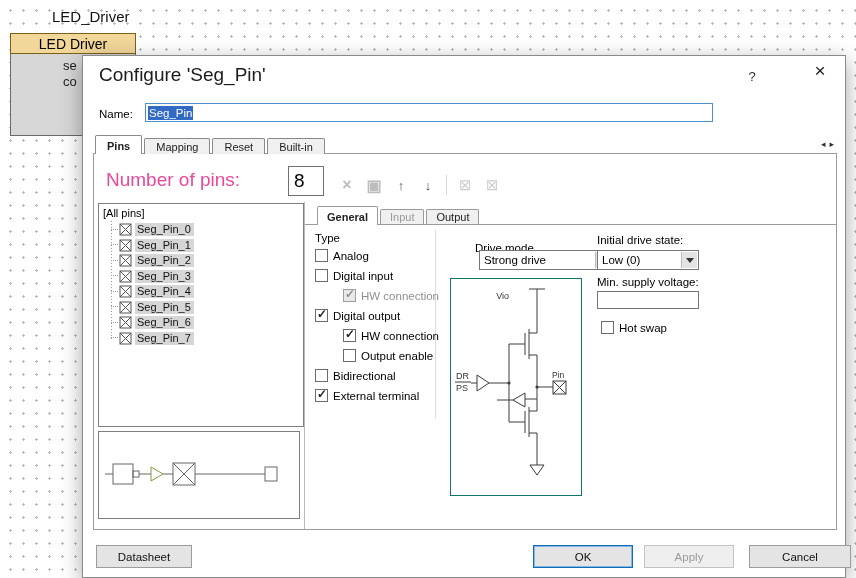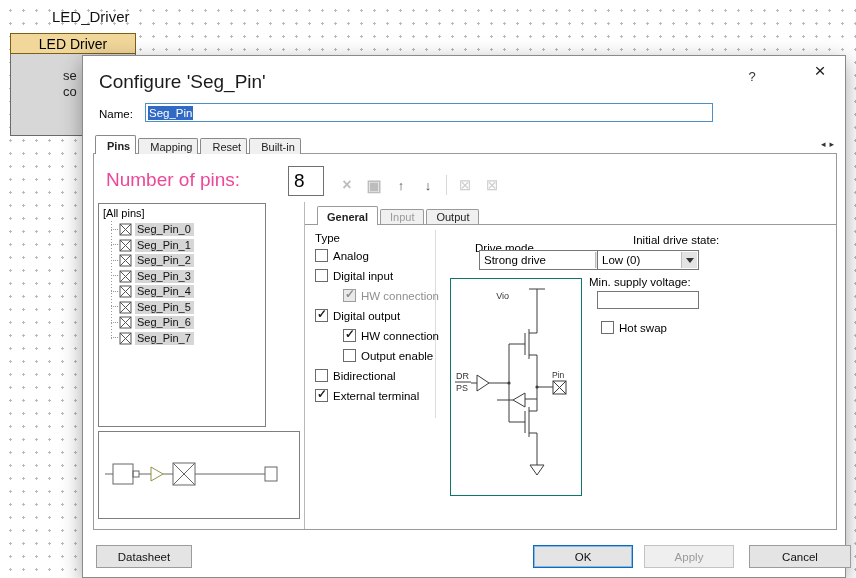--- a/index.html
+++ b/index.html
@@ -16,45 +16,45 @@
   }
   #comp-label { position:absolute; left:52px; top:8px; font-size:15px; color:#111; }
   #comp-header {
     position:absolute; left:10px; top:33px; width:126px; height:21px;
     background:#f2d79b; border:1px solid #7c6018; font-size:14px;
     display:flex; align-items:center; justify-content:center; color:#000;
   }
   #comp-body {
     position:absolute; left:10px; top:54px; width:126px; height:82px;
     background:#d7d7d7; border:1px solid #6a6a6a; border-top:none;
-    font-size:13px; color:#222; padding:14px 0 0 52px; line-height:16px;
+    font-size:13px; color:#222; padding:4px 0 0 52px; line-height:16px;
   }
   
   #dialog {
     position:absolute; left:82px; top:55px; width:764px; height:523px;
     background:#fff; border:1px solid #8a8a8a;
     box-shadow: 0 6px 20px rgba(0,0,0,.35);
   }
-  #dlg-title { position:absolute; left:16px; top:15px; font-size:19px; color:#1b1b1b; }
+  #dlg-title { position:absolute; left:16px; top:8px; font-size:19px; color:#1b1b1b; }
   #dlg-help { position:absolute; left:656px; top:9px; width:26px; height:22px; font-size:13px; color:#333;
               display:flex; align-items:center; justify-content:center; }
   #dlg-close { position:absolute; left:712px; top:0; width:50px; height:30px; font-size:19px; color:#222;
                display:flex; align-items:center; justify-content:center; }
   #name-label { position:absolute; left:16px; top:52px; font-size:11.5px; }
   #name-input {
     position:absolute; left:62px; top:47px; width:568px; height:19px;
     border:1px solid #4d90c9; background:#fff; font-size:11.5px;
     display:flex; align-items:center; padding-left:2px;
   }
   #name-input .sel { background:#316ac5; color:#fff; padding:1px 1px; }
   
   #tabs { position:absolute; left:12px; top:79px; height:19px; display:flex; align-items:flex-end; z-index:3; }
   .tab {
     border:1px solid #898989; border-bottom:none; background:#f0f0f0;
-    font-size:11px; padding:2px 5px 2px 11px; margin-right:2px; height:16px;
+    font-size:11px; padding:2px 11px 2px 11px; margin-right:2px; height:16px;
     border-radius:2px 2px 0 0; color:#222; line-height:12px;
   }
   .tab.active { background:#fff; font-weight:bold; height:19px; padding-top:4px; position:relative; z-index:4; }
   #tab-nav { position:absolute; left:738px; top:83px; font-size:9px; color:#333; letter-spacing:4px; }
   
   #content {
     position:absolute; left:10px; top:97px; width:744px; height:377px;
     border:1px solid #9a9a9a; background:#fff;
   }
   #nop-label { position:absolute; left:12px; top:15px; font-size:19px; color:#ec4899; }
@@ -63,21 +63,21 @@
     border:1px solid #707070; font-size:19px; display:flex; align-items:center; padding-left:5px;
   }
   #pin-toolbar { position:absolute; left:244px; top:20px; height:22px; display:flex; align-items:center; gap:9px; }
   .tbi { font-size:14px; width:18px; text-align:center; }
   .tbi.dim { color:#bdbdbd; font-weight:bold; font-size:16px; }
   .tbi.dark { color:#454545; font-weight:bold; font-size:13px; }
   .tbi.ghost { color:#cfcfcf; font-size:15px; }
   .tb-sep { width:1px; height:20px; background:#d8d8d8; }
   
   #tree-panel {
-    position:absolute; left:4px; top:49px; width:168px; height:224px;
+    position:absolute; left:4px; top:49px; width:206px; height:224px;
     border:1px solid #7f7f7f; background:#fff; font-size:11px;
   }
   #tree-root { position:absolute; left:4px; top:3px; }
   #tree-vline {
     position:absolute; left:12px; top:17px; width:1px; height:119px;
     background-image:repeating-linear-gradient(to bottom,#999 0 1px,transparent 1px 3px);
   }
   #tree-items { position:absolute; left:12px; top:18px; }
   .titem { height:15.5px; display:flex; align-items:center; }
   .titem::before { content:""; display:inline-block; width:7px; height:1px; border-top:1px dotted #999; }
@@ -115,23 +115,23 @@
   .opt.disabled .cb::after { color:#8f8f8f; }
   .opt.disabled .lab { color:#8f8f8f; }
   #drive-label { position:absolute; left:142px; top:40px;margin-left:28px; }
   .dd { position:absolute; height:20px; border:1px solid #767676; background:#fff; display:flex; align-items:center; padding-left:4px; }
   .dd .dval { font-size:11.5px; }
   .dd .darr { position:absolute; right:1px; top:1px; bottom:1px; width:16px; background:#e3e3e3;
               border-left:1px solid #bdbdbd; display:flex; align-items:center; justify-content:center; }
   .dd .darr::after { content:""; border:4px solid transparent; border-top:5px solid #333; margin-top:5px; }
   #drive-dd { left:142px; top:48px; width:134px;margin-left:32px; }
   #drive-diagram { position:absolute; left:145px; top:76px; width:132px; height:218px; border:1px solid #0f766e; background:#fff; }
-  #ids-label { position:absolute; left:292px; top:32px;margin-left:36px; }
+  #ids-label { position:absolute; left:292px; top:32px; }
   #ids-dd { left:292px; top:48px; width:102px; }
-  #msv-label { position:absolute; left:284px; top:74px; }
+  #msv-label { position:absolute; left:292px; top:74px; }
   #msv-input { position:absolute; left:292px; top:89px; width:102px; height:18px; border:1px solid #767676; font-size:11.5px;
                font-family:"Liberation Sans",sans-serif; padding:0 3px; }
   #hotswap { position:absolute; left:296px; top:118px; }
   
   .btn {
     position:absolute; top:489px; height:23px; background:#e4e4e4; border:1px solid #9c9c9c;
     font-size:11.5px; display:flex; align-items:center; justify-content:center; color:#111;text-align:center;
   }
   #btn-datasheet { left:13px; width:96px; }
   #btn-ok { left:450px; width:100px; border:1px solid #0f6cbd; box-shadow: inset 0 0 0 1px #83b8e4; }

